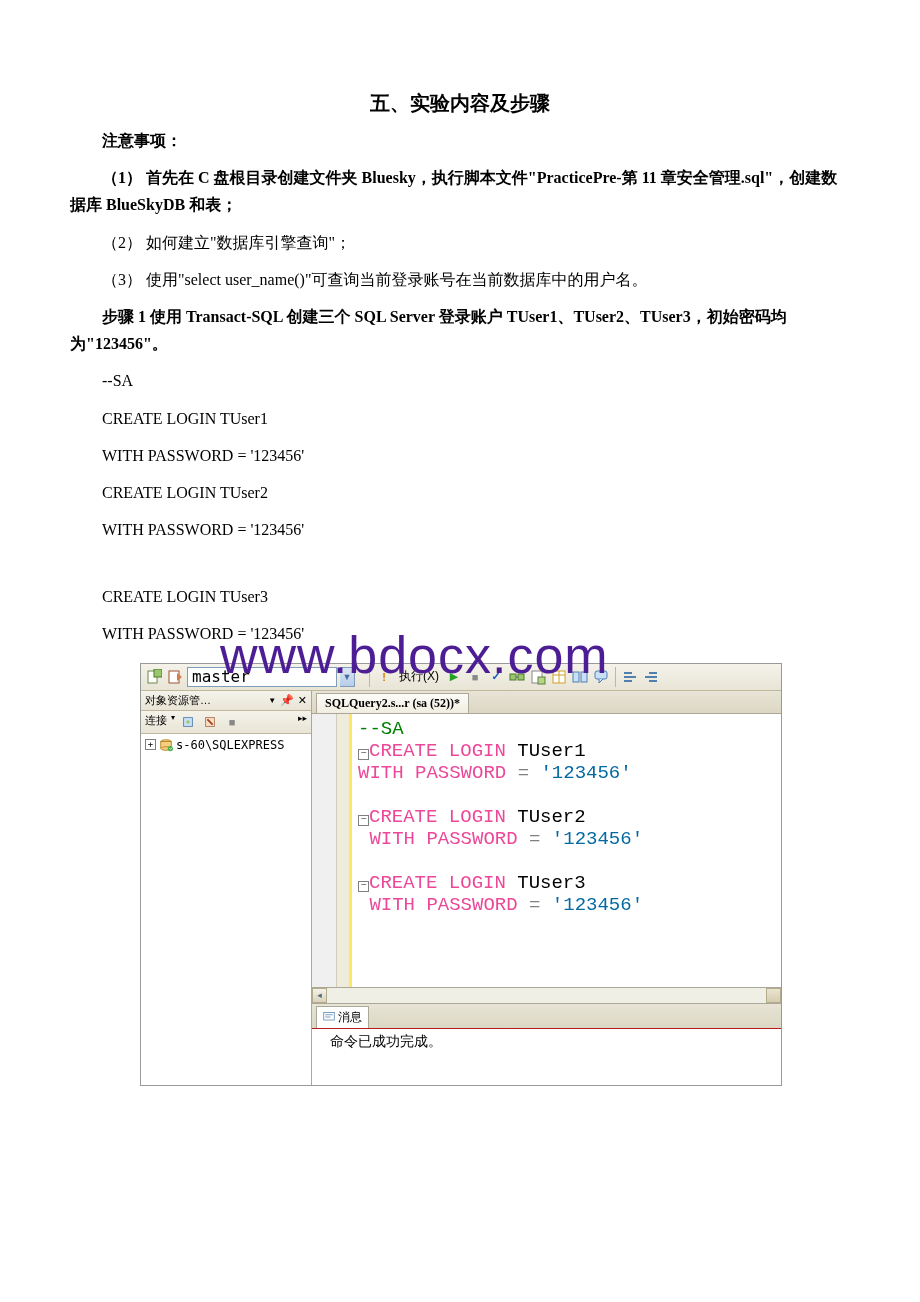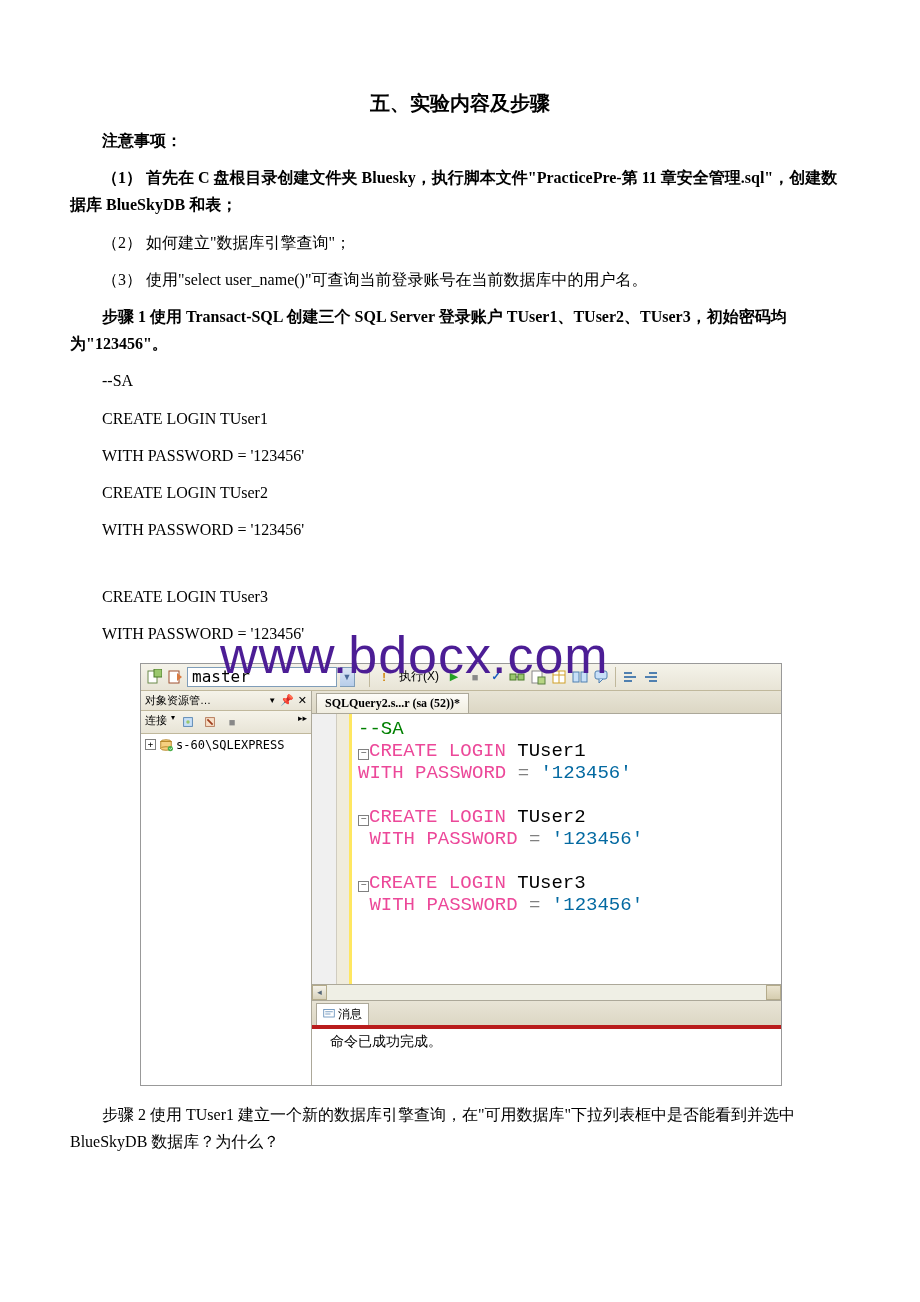--- a/index.html
+++ b/index.html
@@ -189,21 +189,21 @@
     background:#ec4899;
   }
   .msg-tab {
     display:inline-flex; align-items:center; gap:3px;
     padding: 2px 6px; background:#fff; border:1px solid #aca899; border-bottom:none;
     font-size:12px; font-family:"宋体";
     margin-left:4px;
   }
   .msg-body {
     padding: 4px 6px 12px 18px; font-family:"宋体", monospace; font-size:14px;
-    border-top:4px solid #b91c1c; background:#fff;
+    border-top:1px solid #b91c1c; background:#fff;
     min-height: 40px;
   }
   .svg-icon { width:16px; height:16px; }
   .pin-x { font-size:11px; }
 </style>
 </head>
 <body>
 
 <div class="page content-over">
   <div class="title">五、实验内容及步骤</div>
@@ -380,14 +380,13 @@
                 </svg>
               <span>消息</span>
             </span>
           </div>
           <div class="msg-body">命令已成功完成。</div>
         </div>
       </div>
     </div>
   </div>
 
-  <div class="para">步骤 2 使用 TUser1 建立一个新的数据库引擎查询，在"可用数据库"下拉列表框中是否能看到并选中 BlueSkyDB 数据库？为什么？</div>
 </div>
 
 </body></html>

